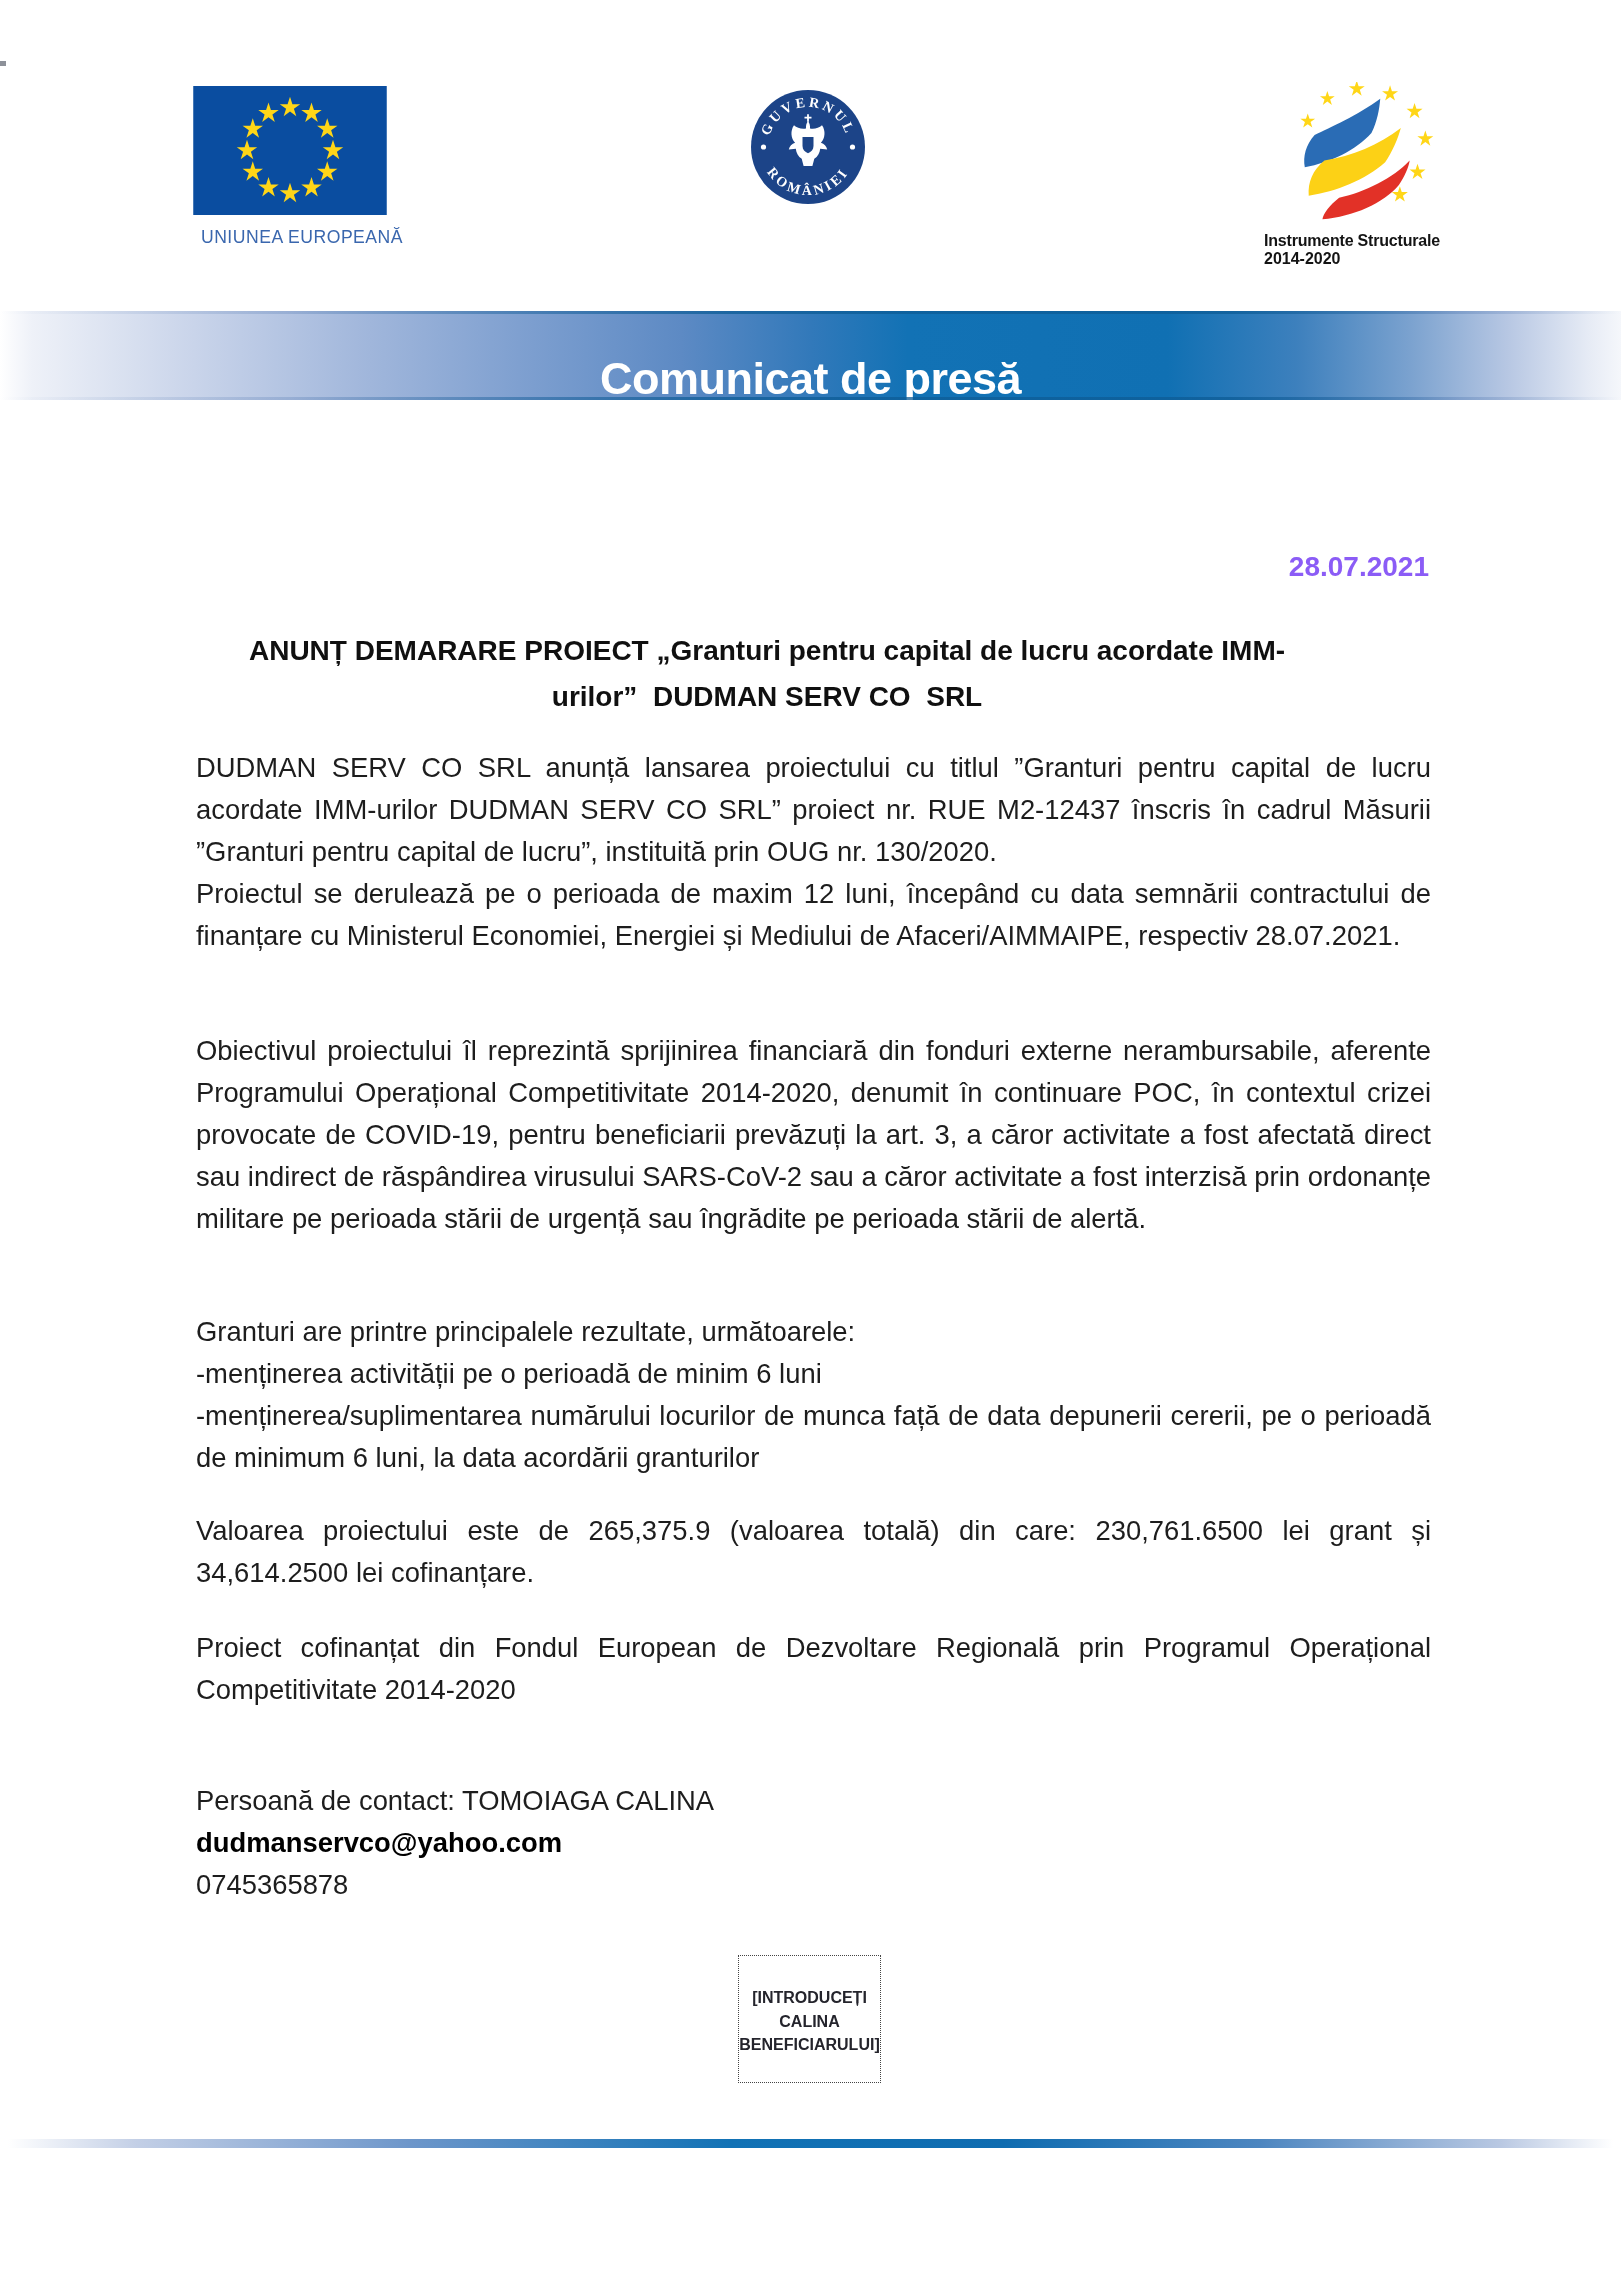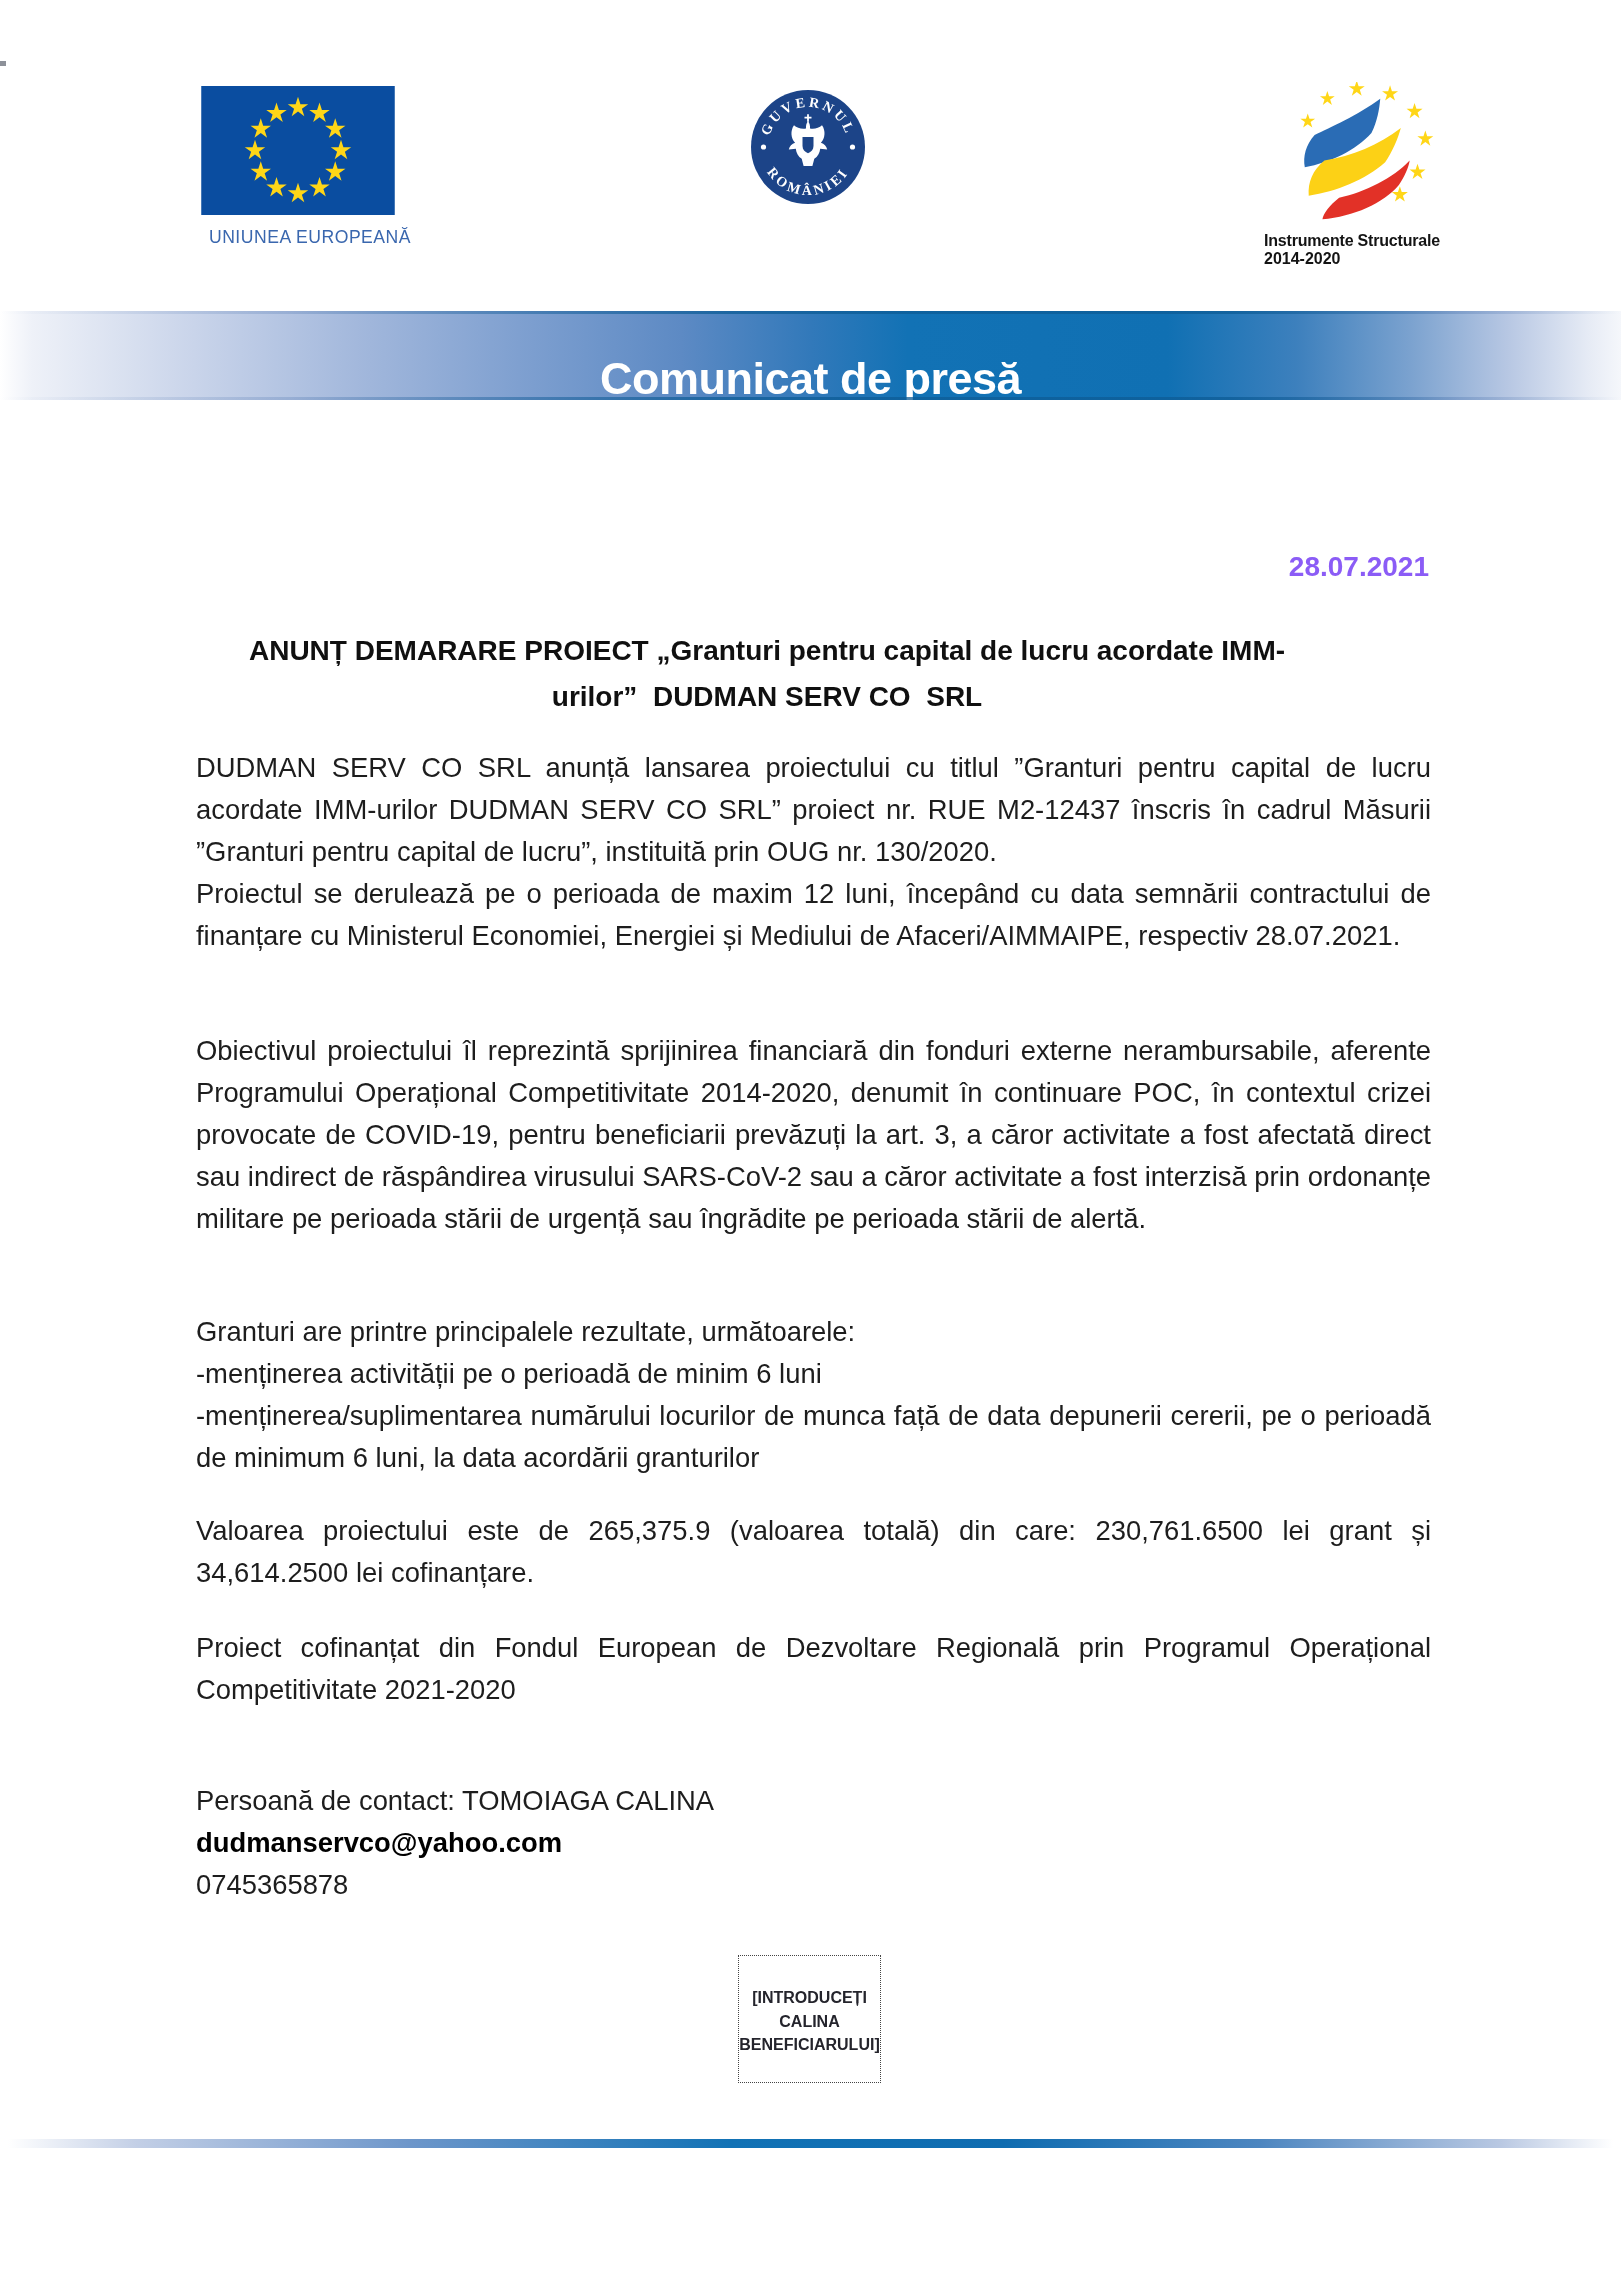--- a/index.html
+++ b/index.html
@@ -4,21 +4,21 @@
 <style>
   html,body{margin:0;padding:0;background:#ffffff;}
   .page{
     position:relative;width:1621px;height:2293px;background:#ffffff;
     font-family:"Liberation Sans",sans-serif;color:#1e1e1e;overflow:hidden;
   }
   
   .corner-mark{position:absolute;left:0;top:61px;width:5.9px;height:4.9px;background:#8d9199;}
 
   
-  .eu-logo{position:absolute;left:201px;top:86px;width:218px;}
+  .eu-logo{position:absolute;left:193px;top:86px;width:218px;}
   .eu-flag{display:block;width:194px;height:129px;}
   .eu-label{margin-top:11.8px;text-align:center;font-size:17.6px;letter-spacing:0.5px;color:#3a67ae;}
 
   .gov-seal{position:absolute;left:748px;top:87px;width:120px;height:120px;}
 
   .is-logo{position:absolute;left:1264px;top:82px;width:208px;text-align:left;}
   .is-mark{display:block;margin:0 auto;width:147px;height:147px;}
   .is-line1{font-size:16px;font-weight:700;color:#141414;line-height:18.6px;margin-top:2.9px;letter-spacing:-0.2px;}
   .is-line2{font-size:16px;font-weight:700;color:#141414;line-height:18.6px;}
 
@@ -157,21 +157,21 @@
   <div class="block blk-b just">Obiectivul proiectului îl reprezintă sprijinirea financiară din fonduri externe nerambursabile, aferente Programului Operațional Competitivitate 2014-2020, denumit în continuare POC, în contextul crizei provocate de COVID-19, pentru beneficiarii prevăzuți la art. 3, a căror activitate a fost afectată direct sau indirect de răspândirea virusului SARS-CoV-2 sau a căror activitate a fost interzisă prin ordonanțe militare pe perioada stării de urgență sau îngrădite pe perioada stării de alertă.</div>
 
   <div class="block blk-c">
     <div>Granturi are printre principalele rezultate, următoarele:</div>
     <div>-menținerea activității pe o perioadă de minim 6 luni</div>
     <div class="just">-menținerea/suplimentarea numărului locurilor de munca față de data depunerii cererii, pe o perioadă de minimum 6 luni, la data acordării granturilor</div>
   </div>
 
   <div class="block blk-d just">Valoarea proiectului este de 265,375.9 (valoarea totală) din care: 230,761.6500 lei grant și 34,614.2500 lei cofinanțare.</div>
 
-  <div class="block blk-e just">Proiect cofinanțat din Fondul European de Dezvoltare Regională prin Programul Operațional Competitivitate 2021-2020</div>
+  <div class="block blk-e just">Proiect cofinanțat din Fondul European de Dezvoltare Regională prin Programul Operațional Competitivitate 2014-2020</div>
 
   <div class="block blk-contact">
     <div>Persoană de contact: TOMOIAGA CALINA</div>
     <div class="email-line">dudmanservco@yahoo.com</div>
     <div>0745365878</div>
   </div>
 
   <div class="sigla-box">[INTRODUCEȚI
 CALINA
 BENEFICIARULUI]</div>

